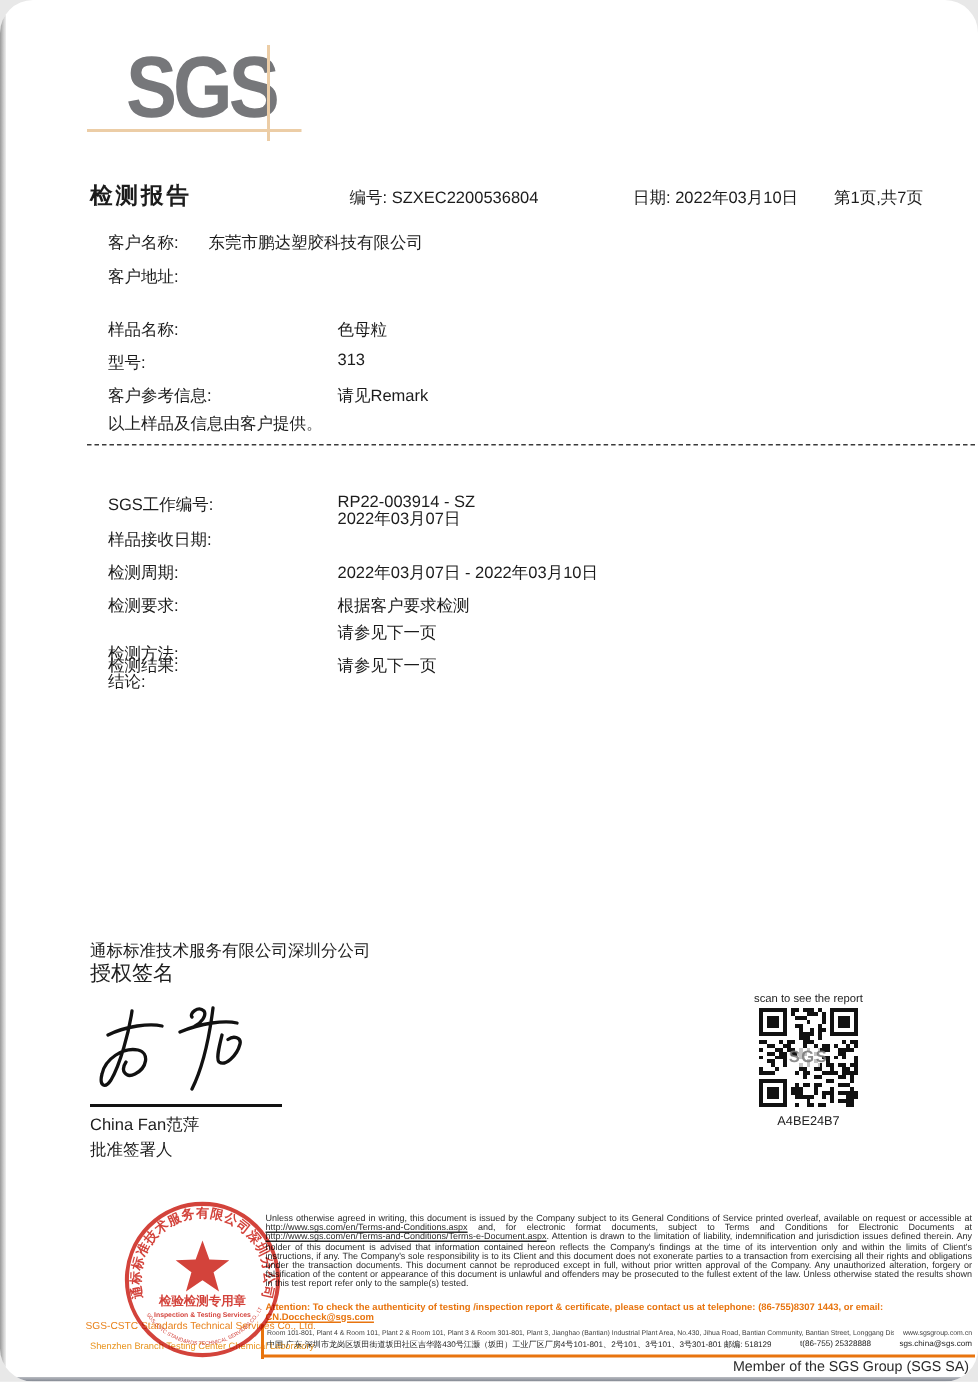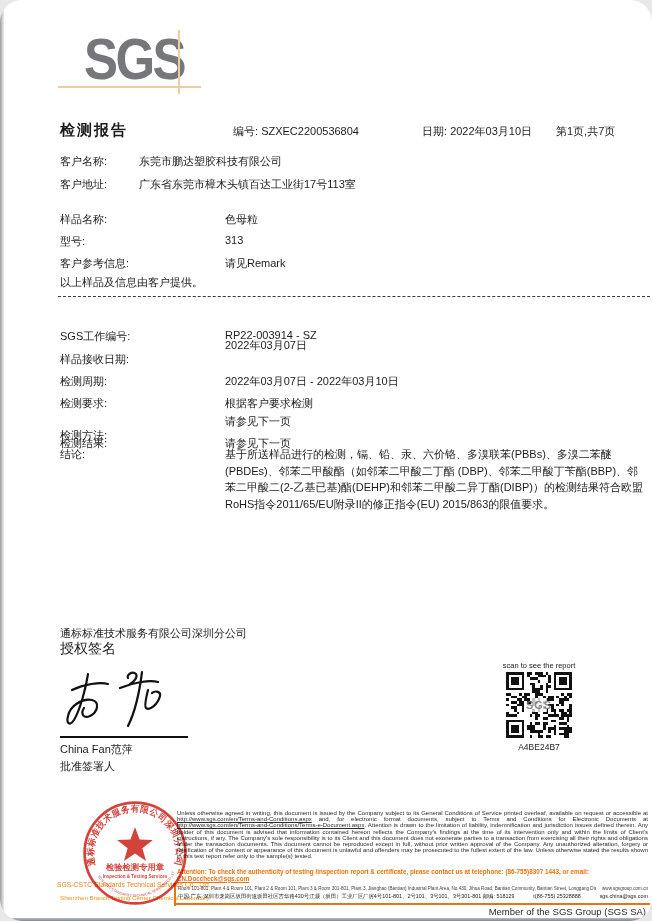--- a/index.html
+++ b/index.html
@@ -23,21 +23,21 @@
     font-size:58px; font-weight:bold; color:#76777a;
     letter-spacing:-3px; transform:scaleX(.88); transform-origin:left top;
     line-height:58px;
   }
   .logo-hline { position:absolute; left:58px; top:86px; width:143px; height:2px; background:#eccda6; }
   .logo-vline { position:absolute; left:178px; top:30px; width:2px; height:64px; background:#eccda6; }
   
   .doc-title { position:absolute; left:60px; top:121px; font-size:15px; font-weight:bold; letter-spacing:2px; }
   .hmeta { position:absolute; top:124px; font-size:11px; color:#1c1c1c; white-space:nowrap; }
   
-  .row-label { position:absolute; left:60px; font-size:11px; white-space:nowrap; }
+  .row-label { position:absolute; left:72px; font-size:11px; white-space:nowrap; }
   .row-value { position:absolute; font-size:11px; white-space:nowrap; }
   .val-near { left:139px; }
   .val-far  { left:225px; }
   .dashed-sep {
     position:absolute; left:58px; top:296px; width:592px; height:0;
     border-top:1.2px dashed #3a3a3a;
   }
   .conclusion-text {
     position:absolute; left:225px; top:446px; width:424px;
     font-size:11px; line-height:16.6px; white-space:normal;
@@ -89,21 +89,20 @@
   <div class="logo-vline"></div>
 
   <div class="doc-title">检测报告</div>
   <div class="hmeta" style="left:233px;"><span>编号:</span> <span>SZXEC2200536804</span></div>
   <div class="hmeta" style="left:422px;"><span>日期:</span> <span>2022年03月10日</span></div>
   <div class="hmeta" style="left:556px;">第1页,共7页</div>
 
   <div class="row-label" style="top:154px;">客户名称:</div>
   <div class="row-value val-near" style="top:154px;">东莞市鹏达塑胶科技有限公司</div>
   <div class="row-label" style="top:177px;">客户地址:</div>
-  <div class="row-value val-near" style="top:177px;">广东省东莞市樟木头镇百达工业街17号113室</div>
 
   <div class="row-label" style="top:212px;">样品名称:</div>
   <div class="row-value val-far" style="top:212px;">色母粒</div>
   <div class="row-label" style="top:234px;">型号:</div>
   <div class="row-value val-far" style="top:234px;">313</div>
   <div class="row-label" style="top:256px;">客户参考信息:</div>
   <div class="row-value val-far" style="top:256px;">请见Remark</div>
   <div class="row-label" style="top:275px;">以上样品及信息由客户提供。</div>
 
   <div class="dashed-sep"></div>
@@ -115,21 +114,20 @@
   <div class="row-label" style="top:374px;">检测周期:</div>
   <div class="row-value val-far" style="top:374px;">2022年03月07日 - 2022年03月10日</div>
   <div class="row-label" style="top:396px;">检测要求:</div>
   <div class="row-value val-far" style="top:396px;">根据客户要求检测</div>
   <div class="row-label" style="top:414px;margin-top:14px;">检测方法:</div>
   <div class="row-value val-far" style="top:414px;">请参见下一页</div>
   <div class="row-label" style="top:436px;">检测结果:</div>
   <div class="row-value val-far" style="top:436px;">请参见下一页</div>
 
   <div class="row-label" style="top:447px;">结论:</div>
-  <div class="conclusion-text">基于所送样品进行的检测，镉、铅、汞、六价铬、多溴联苯(PBBs)、多溴二苯醚(PBDEs)、邻苯二甲酸酯（如邻苯二甲酸二丁酯 (DBP)、邻苯二甲酸丁苄酯(BBP)、邻苯二甲酸二(2-乙基已基)酯(DEHP)和邻苯二甲酸二异丁酯(DIBP)）的检测结果符合欧盟RoHS指令2011/65/EU附录II的修正指令(EU) 2015/863的限值要求。</div>
 
   <div class="sig-company">通标标准技术服务有限公司深圳分公司</div>
   <div class="sig-auth">授权签名</div>
   <svg class="sig-svg" width="130" height="74" viewBox="0 0 130 74">
     <g fill="none" stroke="#111" stroke-width="2.2" stroke-linecap="round">
       <path d="M10,28 C22,22 38,20 46,22 M26,12 C24,26 18,48 12,58 C8,64 4,62 6,54 C8,44 20,36 30,38 C38,40 36,50 28,54 C22,57 18,52 22,46"></path>
       <path d="M66,16 C64,14 70,8 74,12 C76,15 72,20 68,22 M58,26 C72,20 88,18 96,20 M80,10 C78,26 74,48 66,64 M86,28 C84,36 82,44 84,46 C88,49 96,42 98,34 C99,30 94,28 90,31"></path>
     </g>
   </svg>
   <div class="sig-line"></div>

